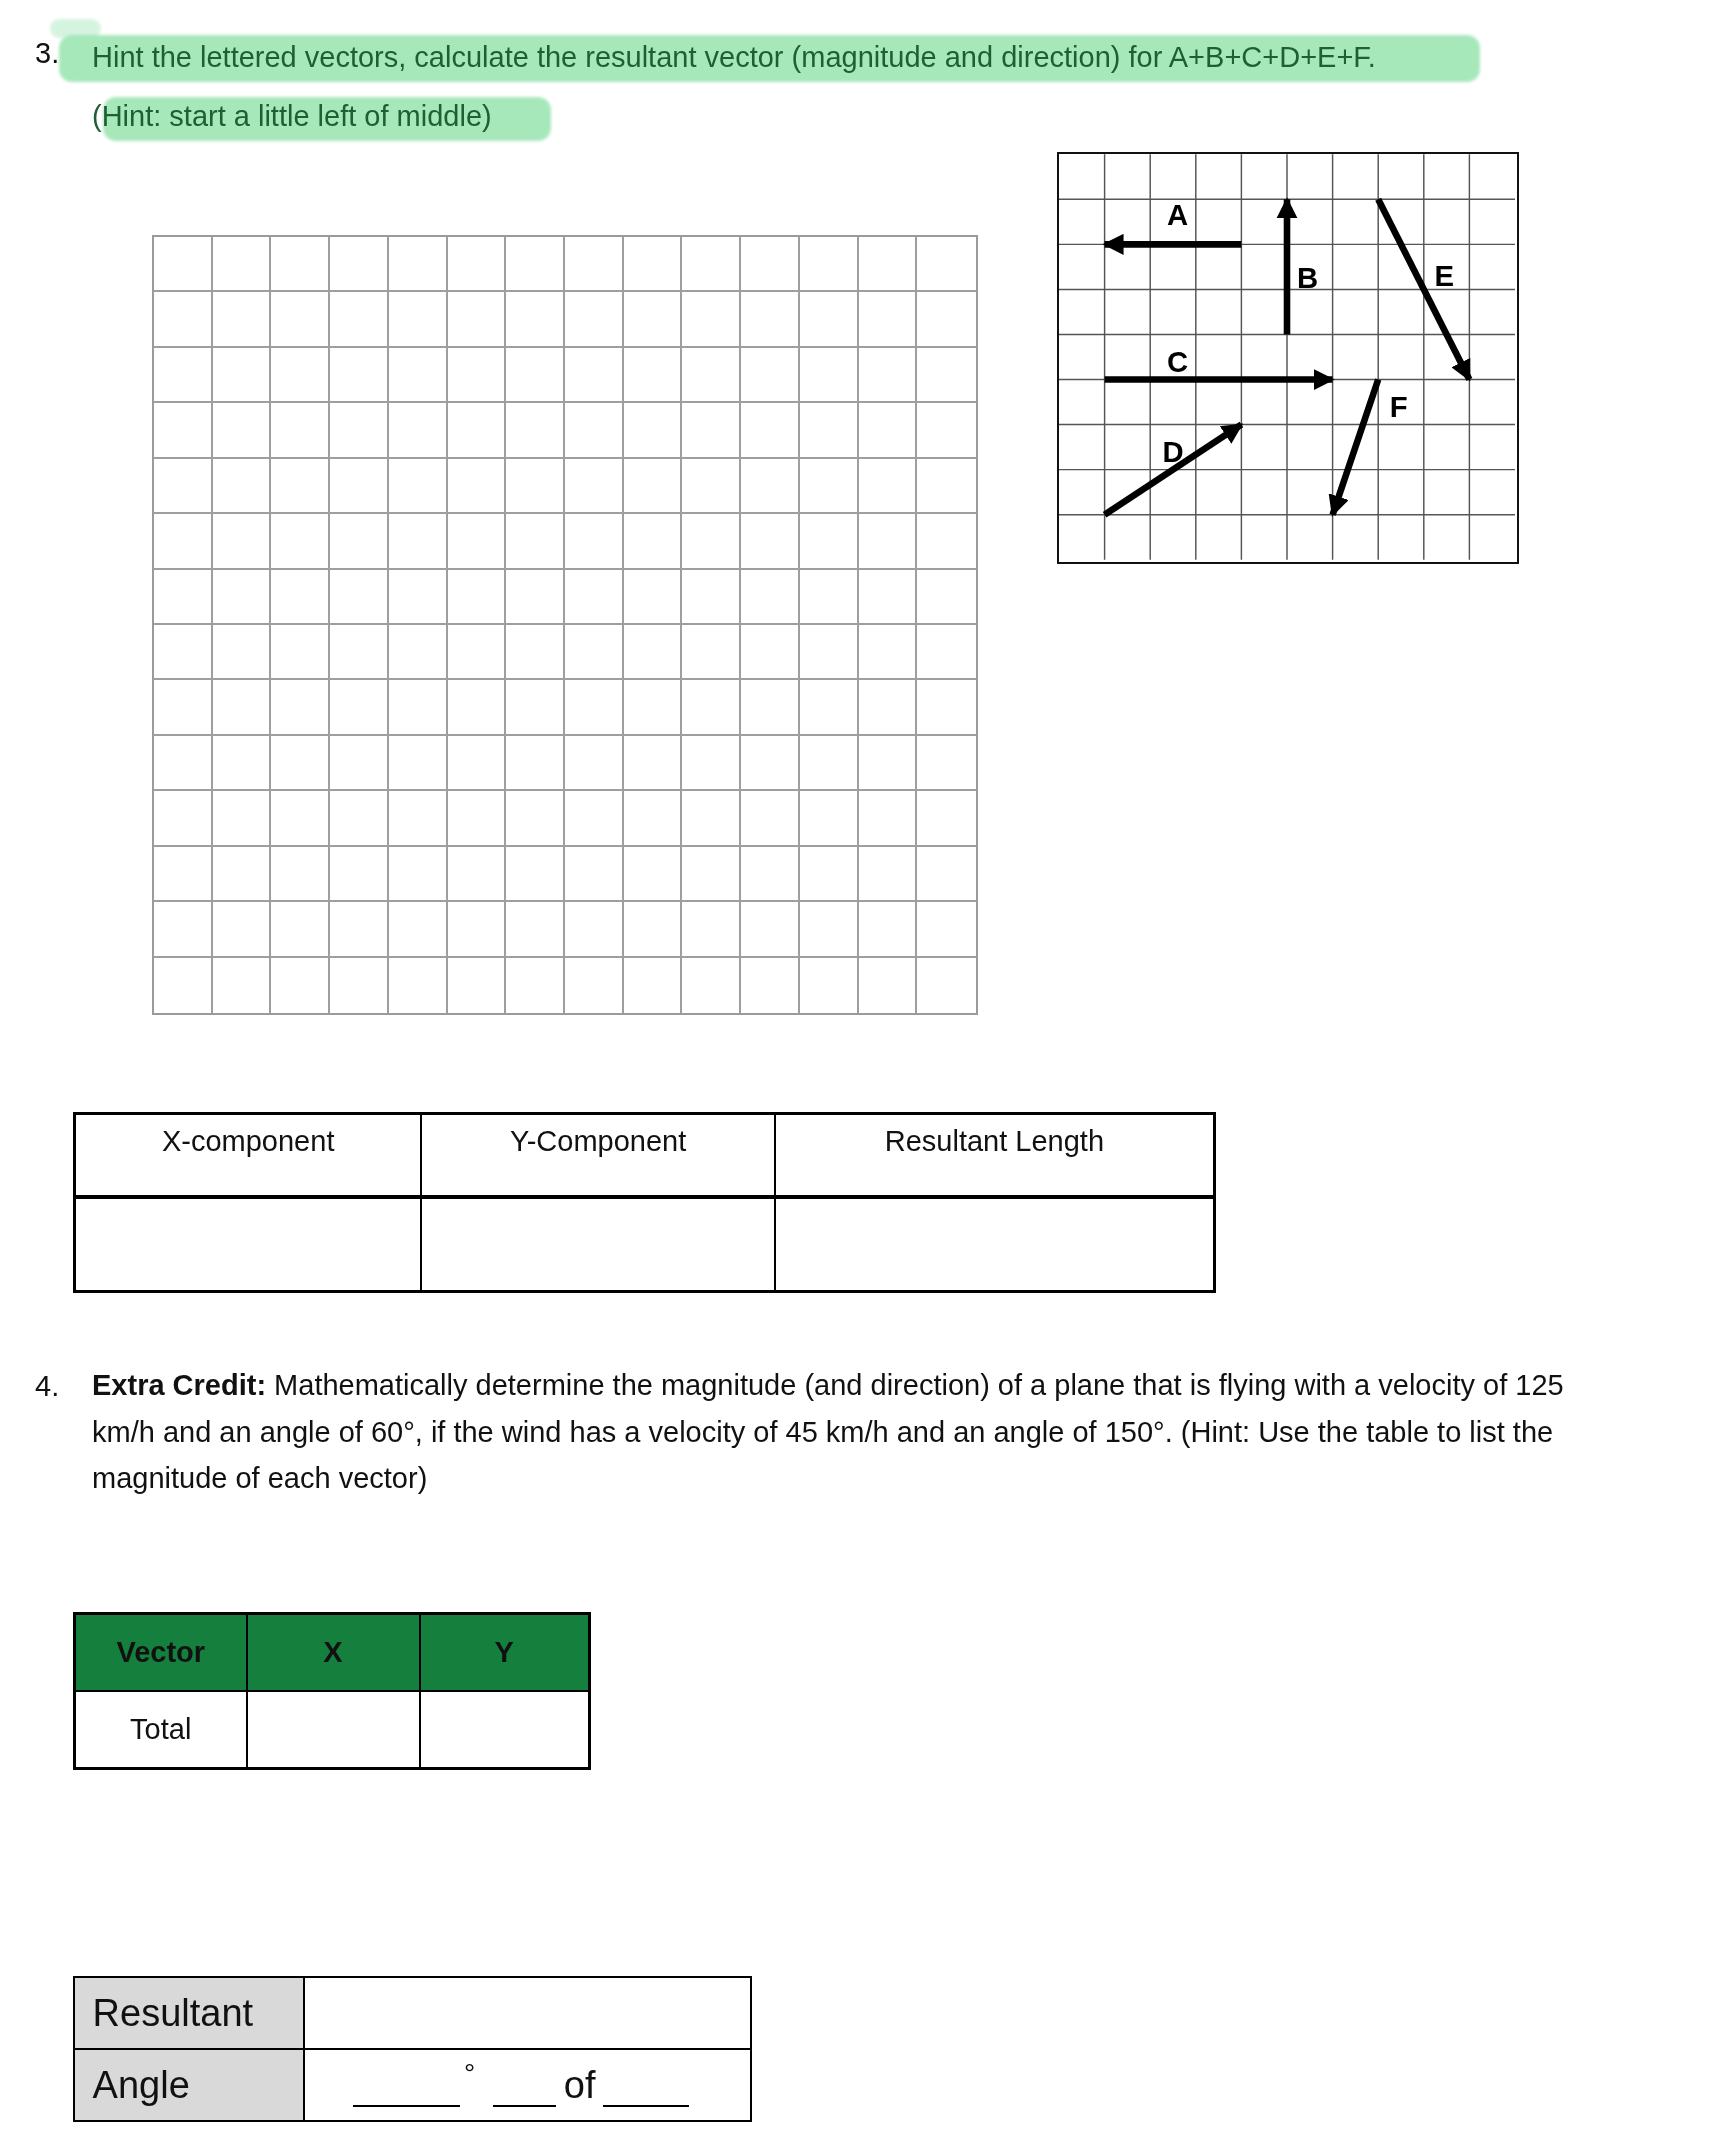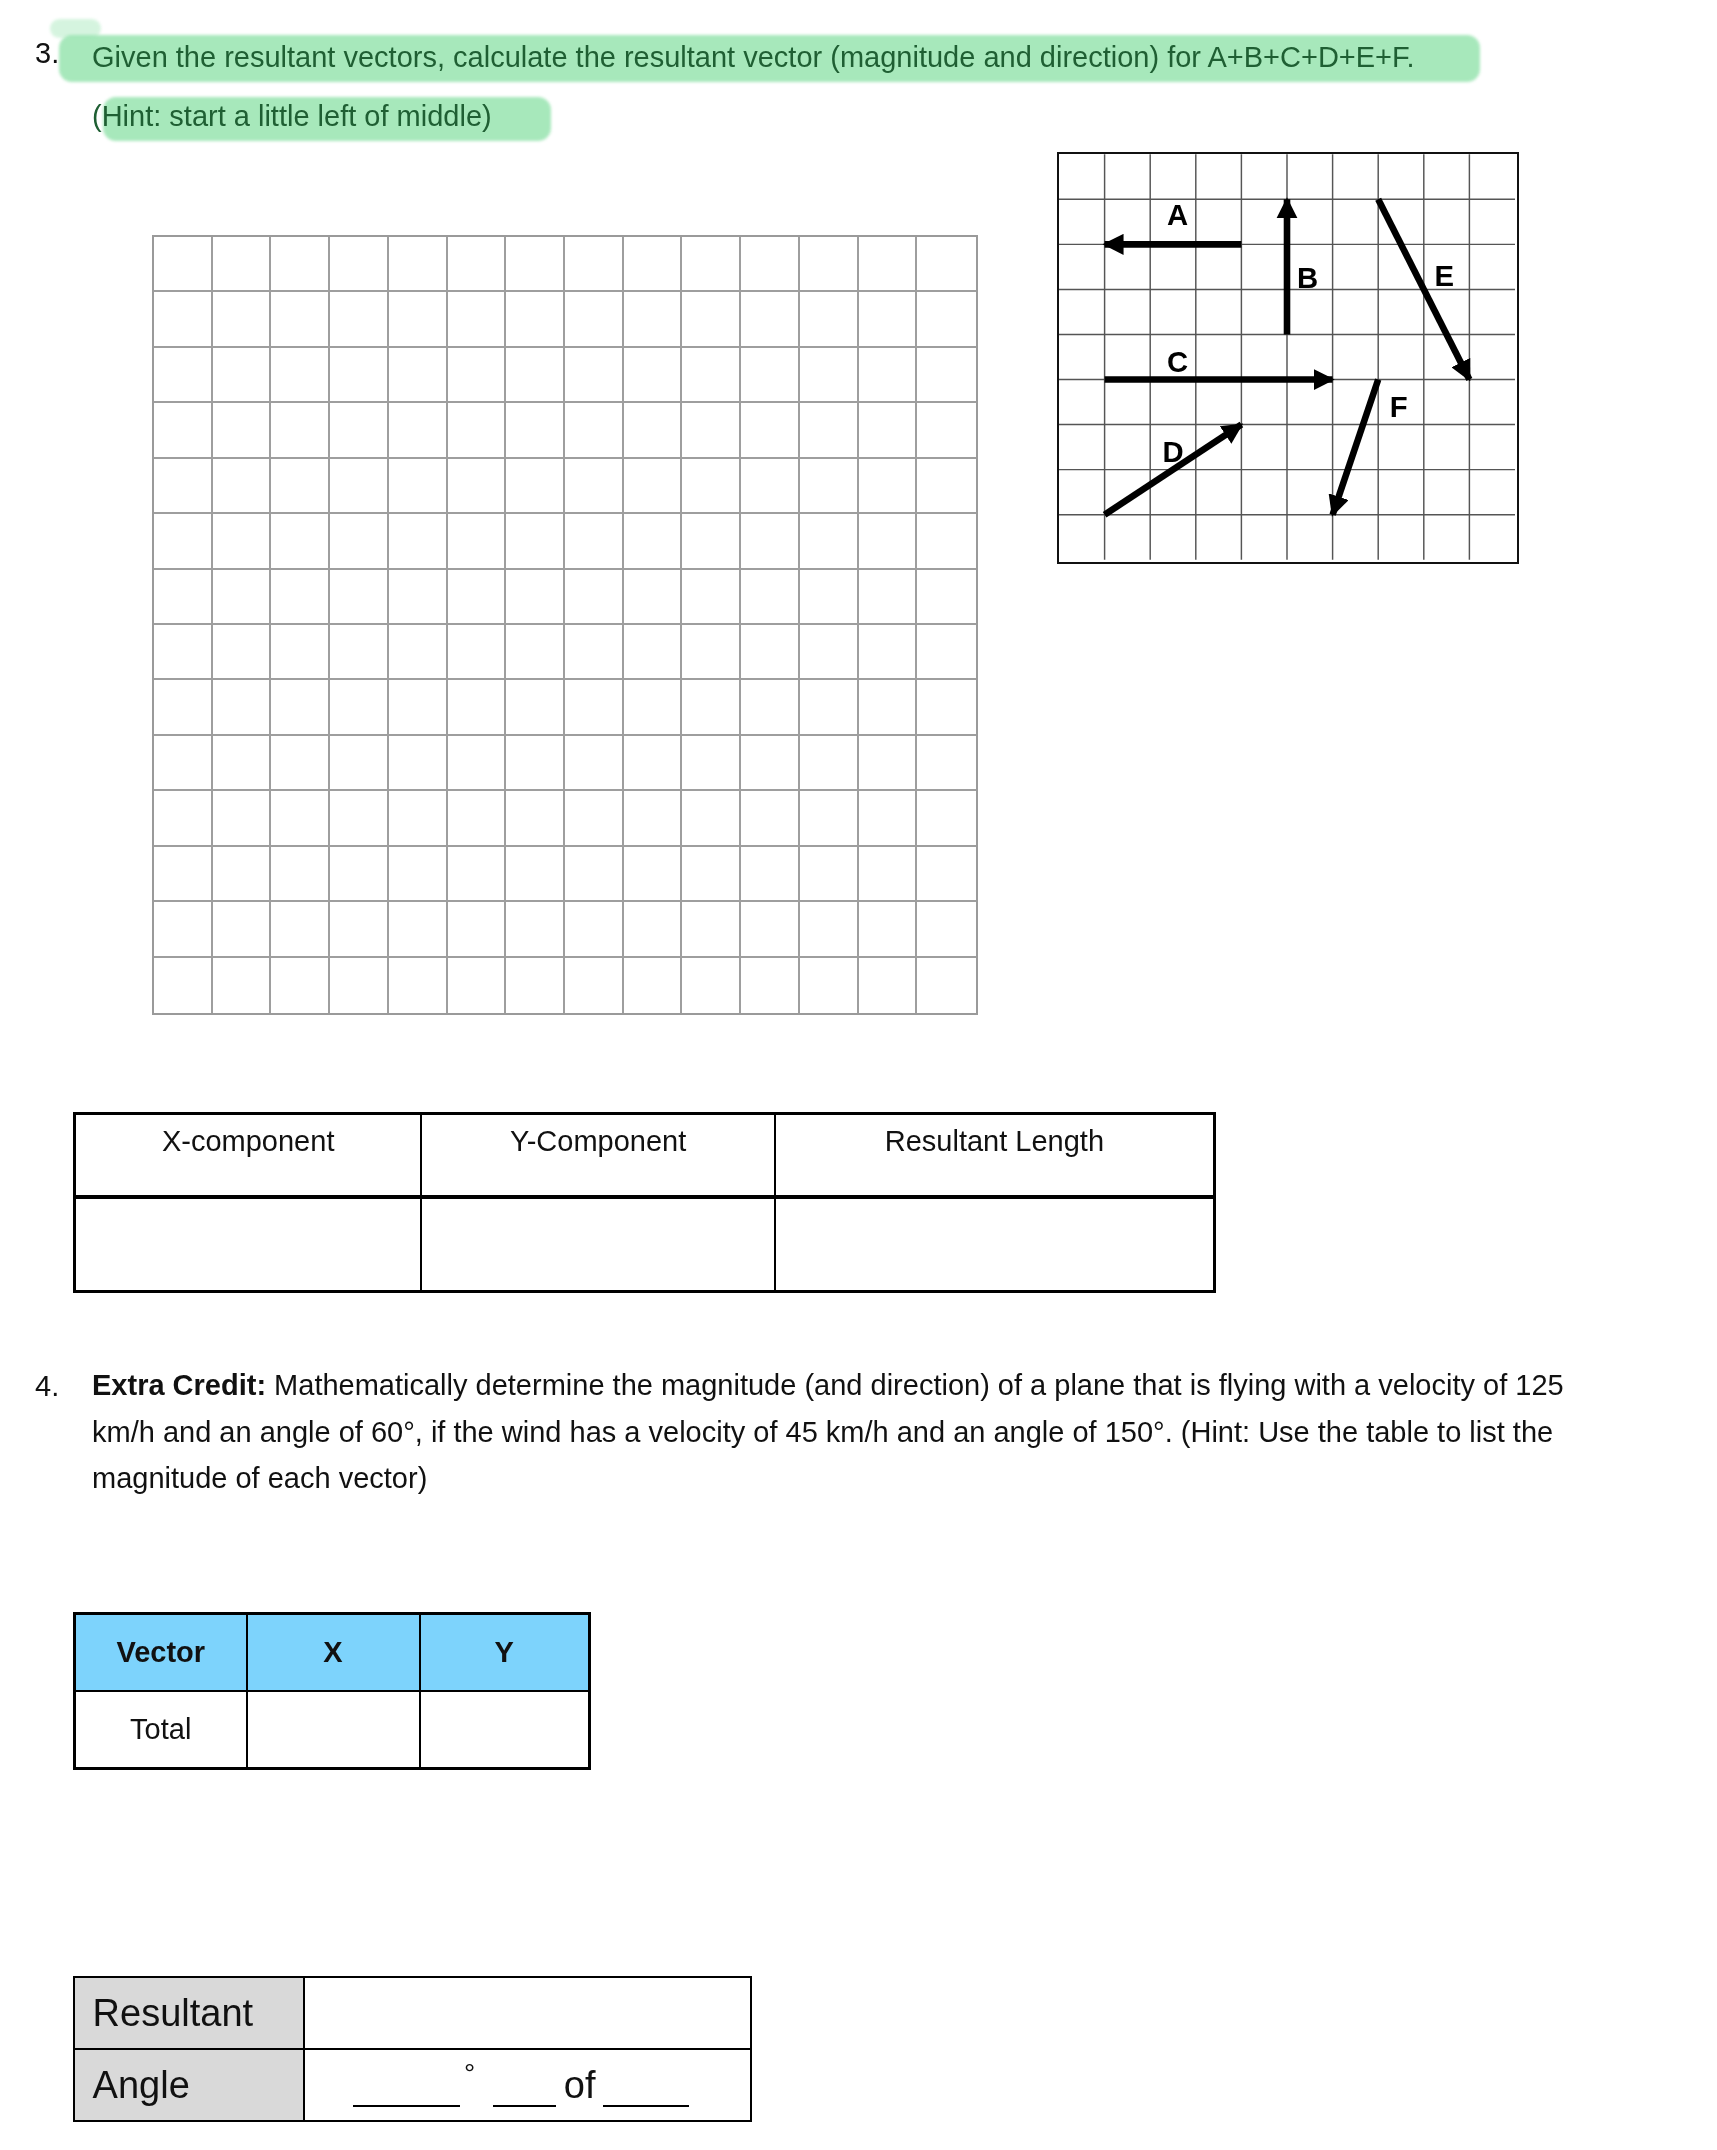--- a/index.html
+++ b/index.html
@@ -18,40 +18,40 @@
   
   .vdiag { left:1057px; top:152px; width:462px; height:412px;
     border:2.9px solid #111; box-sizing:border-box; background:#fff; }
   table { border-collapse:collapse; position:absolute; }
   td, th { border:2.2px solid #000; text-align:center; padding:0; }
   .t1 { left:73px; top:1112px; width:1143px; border:3.7px solid #000; }
   .t1 th { height:70px; font-weight:normal; font-size:29px; vertical-align:top; padding-top:10.3px; }
   .t1 td { height:91px; }
   .t1 tr:first-child th { border-bottom:4.4px solid #000; }
   .t2 { left:73px; top:1612px; width:518px; border:3.7px solid #000; }
-  .t2 th { background:#7dd3fc; font-size:29px; font-weight:bold; height:75px; }
+  .t2 th { background:#15803d; font-size:29px; font-weight:bold; height:75px; }
   .t2 td { font-size:29px; height:75px; }
   .t2 td.b { font-weight:bold; }
   .t2 col.c1 { width:172px; } .t2 col.c2 { width:173px; }
   .t3 { left:73px; top:1976px; width:679px; border:2.9px solid #000; }
   .t3 td { height:70px; }
   .t3 td.lbl { background:#d9d9d9; text-align:left; padding-left:17.6px; font-size:38px; width:210px; }
   .blank { display:inline-block; border-bottom:2.2px solid #000; height:32px; vertical-align:bottom; }
   .deg { font-size:28px; vertical-align:top; position:relative; top:-5.9px; }
   .ofw { font-size:38px; }
 </style>
 </head>
 <body>
 
 <div class="abs hl" style="left:59px;top:35px;width:1421px;height:47px;"></div>
 <div class="abs hl" style="left:103px;top:97px;width:448px;height:44px;"></div>
 <div class="abs hl" style="left:50px;top:19px;width:51px;height:19px;opacity:0.4;"></div>
 
 <div class="abs qnum" style="left:35px;top:37px;">3.</div>
-<div class="abs qtext green" style="left:92px;top:34px;">Given the resultant vectors, calculate the resultant vector (magnitude and direction) for A+B+C+D+E+F.</div>
+<div class="abs qtext green" style="left:92px;top:34px;">Hint the lettered vectors, calculate the resultant vector (magnitude and direction) for A+B+C+D+E+F.</div>
 <div class="abs qtext green" style="left:92px;top:93px;">(Hint: start a little left of middle)</div>
 
 <div class="abs biggrid" id="biggrid">
     <div></div>
     <div></div>
     <div></div>
     <div></div>
     <div></div>
     <div></div>
     <div></div>

